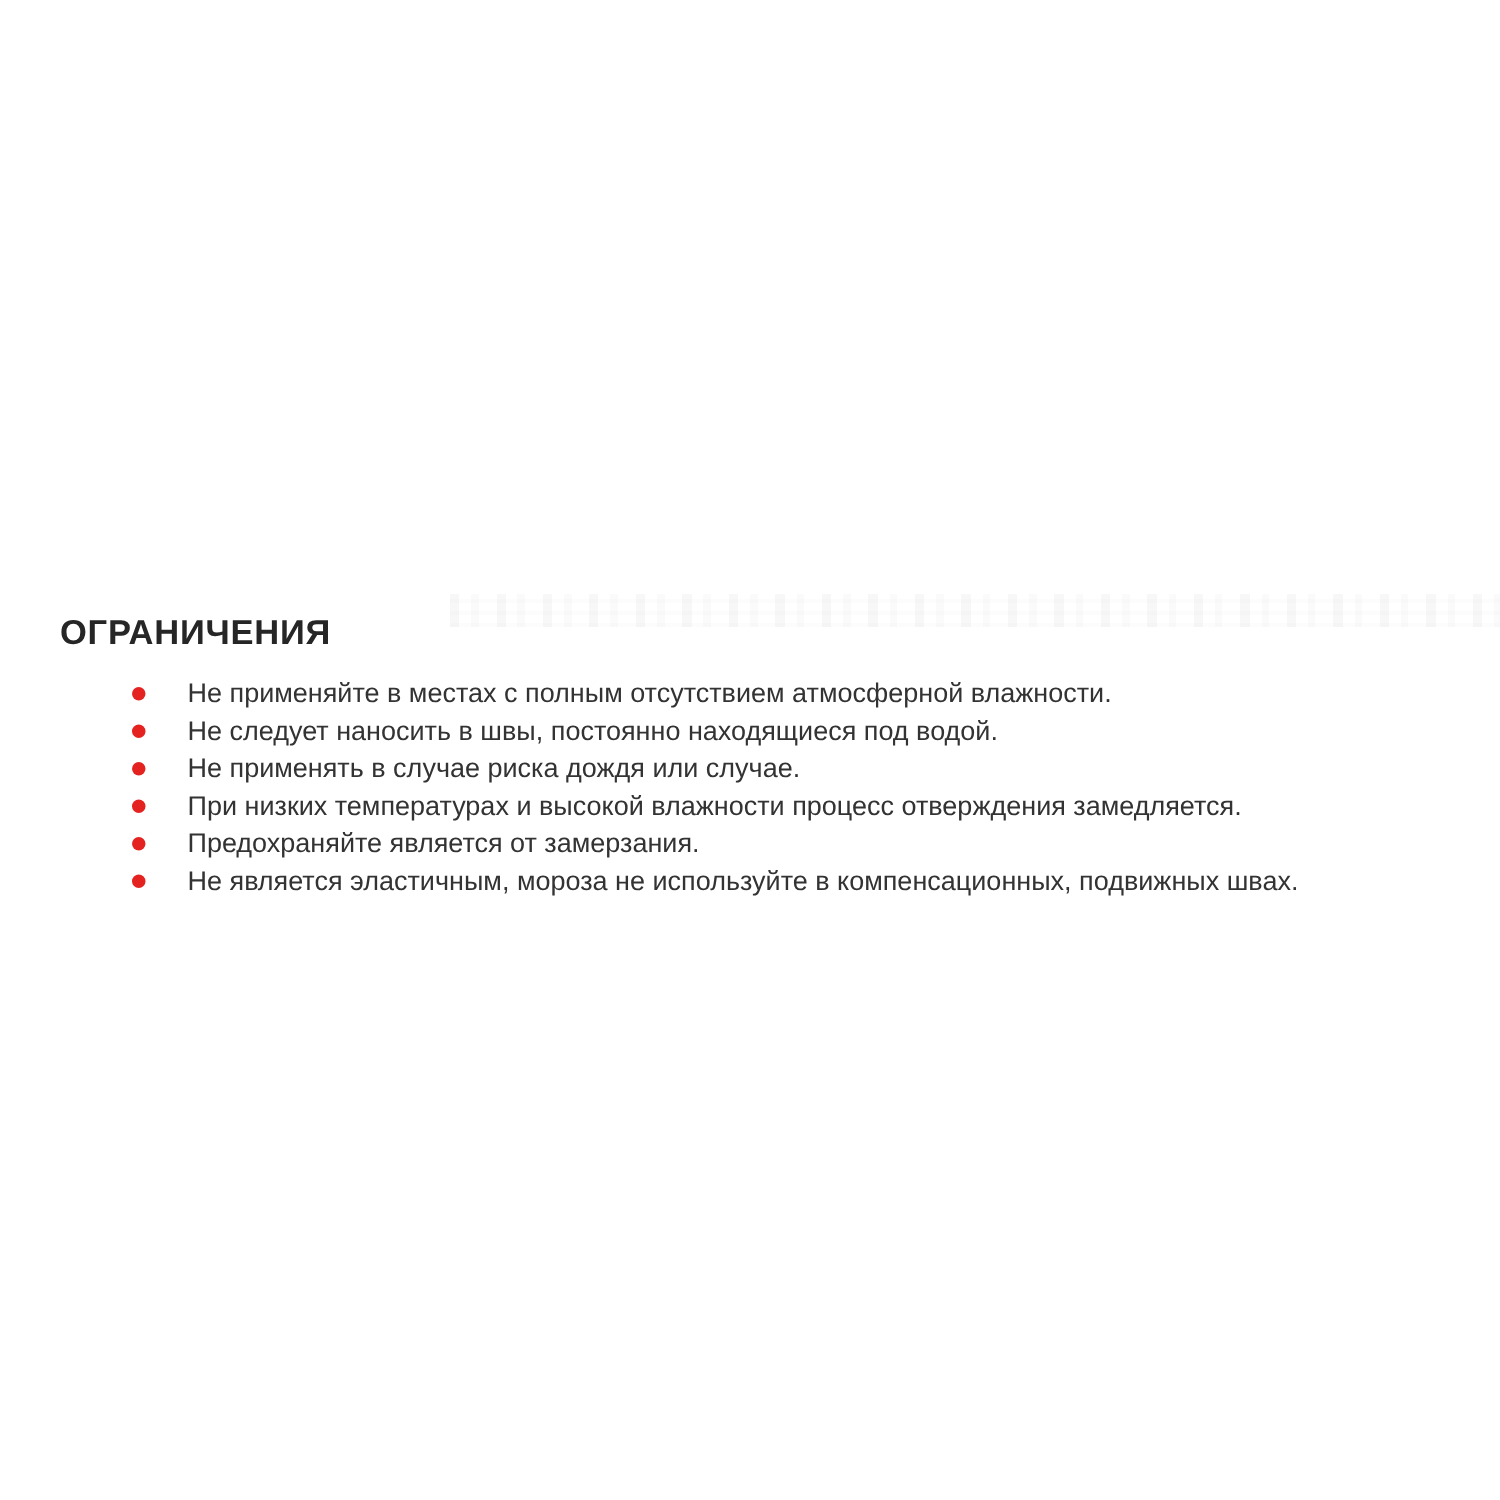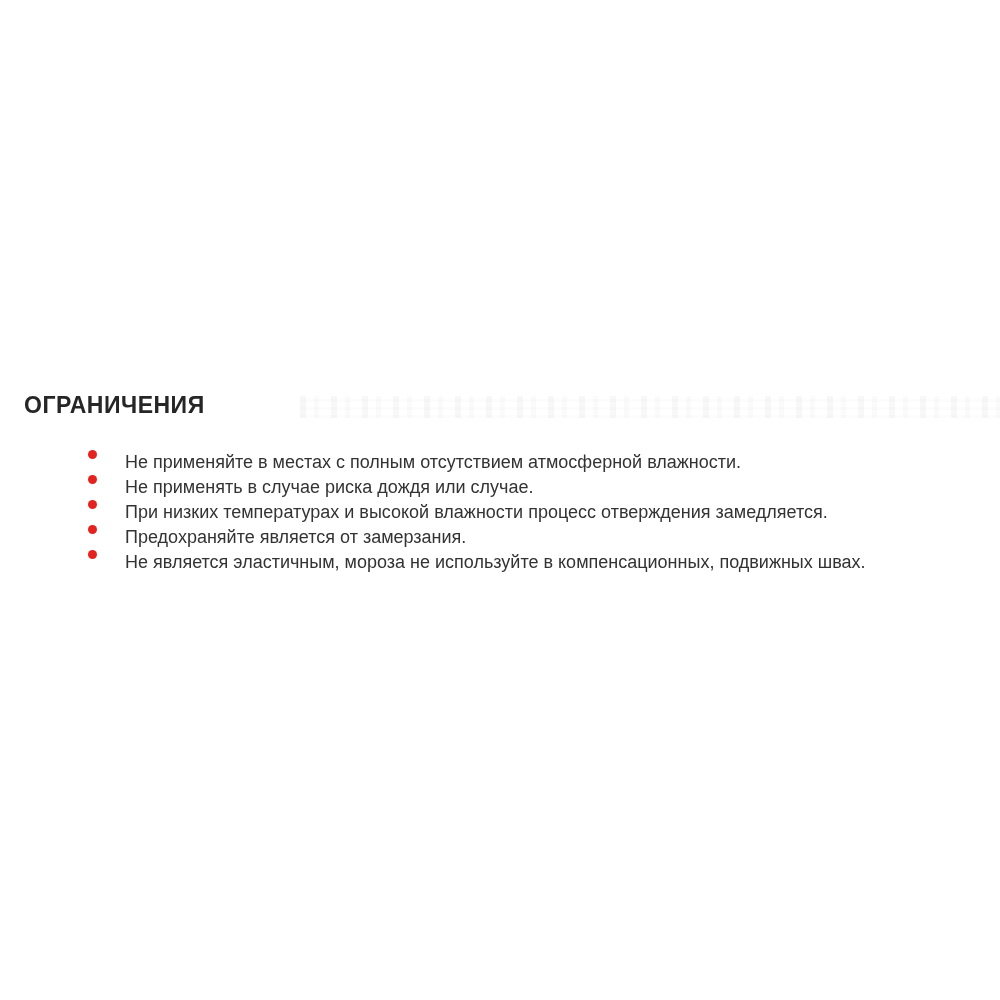--- a/index.html
+++ b/index.html
@@ -16,21 +16,21 @@
   }
   .page {
     position: absolute;
     inset: 0;
     background: var(--bg, #ffffff);
   }
   .section-title {
     position: absolute;
     left: 24px;
     top: 392px;
-    margin: 0;
+    margin: 16px;
     font-size: 23px;
     font-weight: 700;
     letter-spacing: 0.5px;
     color: var(--title-color, #262626);
     line-height: 1.15;
   }
   
   .scan-artifact {
     position: absolute;
     left: 300px;
@@ -52,20 +52,21 @@
     position: absolute;
     left: 0;
     top: 450px;
     width: 1000px;
     margin: 0;
     padding: 0;
     list-style: none;
   }
   .restrictions-list li {
     display: flex;
+    align-items: center;
     height: 25px;
     font-size: 18px;
     color: var(--body-color, #333333);
     line-height: 25px;
     white-space: nowrap;
   }
   .bullet {
     flex: 0 0 auto;
     width: 9px;
     height: 9px;
@@ -84,20 +85,24 @@
 
   <div class="scan-artifact"></div>
 
   <ul class="restrictions-list">
     <li>
       <span class="bullet"></span>
       <span>Не применяйте в местах с полным отсутствием атмосферной влажности.</span>
     </li>
     <li>
       <span class="bullet"></span>
+      <span>Не следует наносить в швы, постоянно находящиеся под водой.</span>
+    </li>
+    <li>
+      <span class="bullet"></span>
       <span>Не применять в случае риска дождя или случае.</span>
     </li>
     <li>
       <span class="bullet"></span>
       <span>При низких температурах и высокой влажности процесс отверждения замедляется.</span>
     </li>
     <li>
       <span class="bullet"></span>
       <span>Предохраняйте является от замерзания.</span>
     </li>

